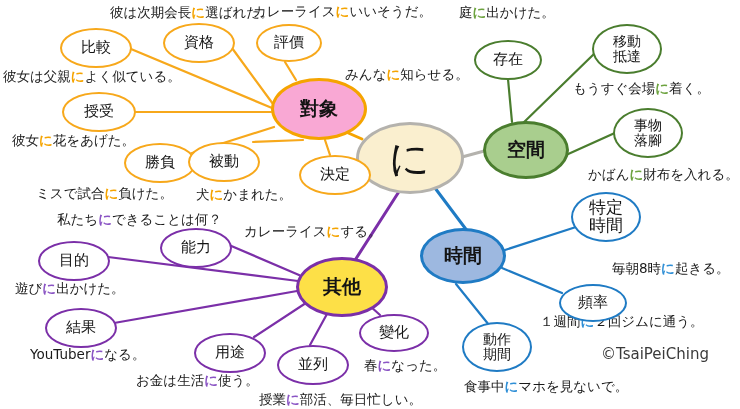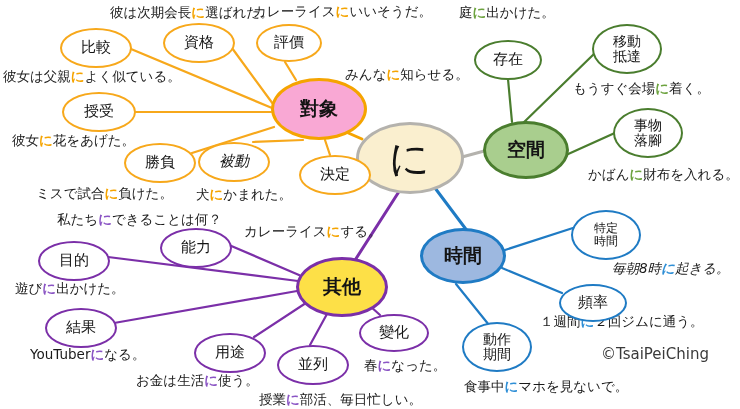--- a/index.html
+++ b/index.html
@@ -130,30 +130,30 @@
   <div class="node node-hub hub-orange" style="left:271px; top:78px; width:96px; height:62px;">對象</div>
   <div class="node node-hub hub-green" style="left:483px; top:121px; width:86px; height:58px;">空間</div>
   <div class="node node-hub hub-blue" style="left:420px; top:228px; width:86px; height:56px;">時間</div>
   <div class="node node-hub hub-purple" style="left:296px; top:257px; width:92px; height:60px;">其他</div>
 
   <div class="node node-leaf leaf-orange" style="left:60px; top:28px; width:72px; height:40px;">比較</div>
   <div class="node node-leaf leaf-orange" style="left:163px; top:23px; width:72px; height:40px;">資格</div>
   <div class="node node-leaf leaf-orange" style="left:256px; top:24px; width:66px; height:38px;">評價</div>
   <div class="node node-leaf leaf-orange" style="left:62px; top:92px; width:74px; height:40px;">授受</div>
   <div class="node node-leaf leaf-orange" style="left:124px; top:143px; width:72px; height:40px;">勝負</div>
-  <div class="node node-leaf leaf-orange" style="left:198px; top:142px; width:72px; height:40px;font-style:italic;">被動</div>
+  <div class="node node-leaf leaf-orange" style="left:188px; top:142px; width:72px; height:40px;">被動</div>
   <div class="node node-leaf leaf-orange" style="left:299px; top:155px; width:72px; height:40px;">決定</div>
 
   <div class="node node-leaf leaf-green" style="left:474px; top:40px; width:68px; height:40px;">存在</div>
   <div class="node node-leaf leaf-green" style="left:592px; top:24px; width:70px; height:50px; font-size:14px;">移動
 抵達</div>
   <div class="node node-leaf leaf-green" style="left:613px; top:108px; width:70px; height:50px; font-size:14px;">事物
 落腳</div>
 
-  <div class="node node-leaf leaf-blue" style="left:571px; top:210px; width:70px; height:50px; font-size:12px;">特定
+  <div class="node node-leaf leaf-blue" style="left:571px; top:192px; width:70px; height:50px; font-size:17px;">特定
 時間</div>
   <div class="node node-leaf leaf-blue" style="left:559px; top:284px; width:68px; height:38px;">頻率</div>
   <div class="node node-leaf leaf-blue" style="left:462px; top:322px; width:70px; height:50px; font-size:14px;">動作
 期間</div>
 
   <div class="node node-leaf leaf-purple" style="left:38px; top:241px; width:72px; height:40px;">目的</div>
   <div class="node node-leaf leaf-purple" style="left:160px; top:228px; width:72px; height:40px;">能力</div>
   <div class="node node-leaf leaf-purple" style="left:45px; top:308px; width:72px; height:40px;">結果</div>
   <div class="node node-leaf leaf-purple" style="left:194px; top:333px; width:72px; height:40px;">用途</div>
   <div class="node node-leaf leaf-purple" style="left:277px; top:345px; width:72px; height:40px;">並列</div>
@@ -187,21 +187,21 @@
   <div class="sentence" style="left:459px; top:4px;">
     <span>庭</span><span class="hl hl-green">に</span><span>出かけた。</span>
   </div>
   <div class="sentence" style="left:573px; top:80px;">
     <span>もうすぐ会場</span><span class="hl hl-green">に</span><span>着く。</span>
   </div>
   <div class="sentence" style="left:588px; top:166px;">
     <span>かばん</span><span class="hl hl-green">に</span><span>財布を入れる。</span>
   </div>
 
-  <div class="sentence" style="left:612px; top:260px;font-style:italic;">
+  <div class="sentence" style="left:612px; top:260px;">
     <span>毎朝8時</span><span class="hl hl-blue">に</span><span>起きる。</span>
   </div>
   <div class="sentence" style="left:540px; top:313px;">
     <span>１週間</span><span class="hl hl-blue">に</span><span>２回ジムに通う。</span>
   </div>
   <div class="sentence" style="left:464px; top:378px;">
     <span>食事中</span><span class="hl hl-blue">に</span><span>マホを見ないで。</span>
   </div>
 
   <div class="sentence" style="left:57px; top:211px;">

